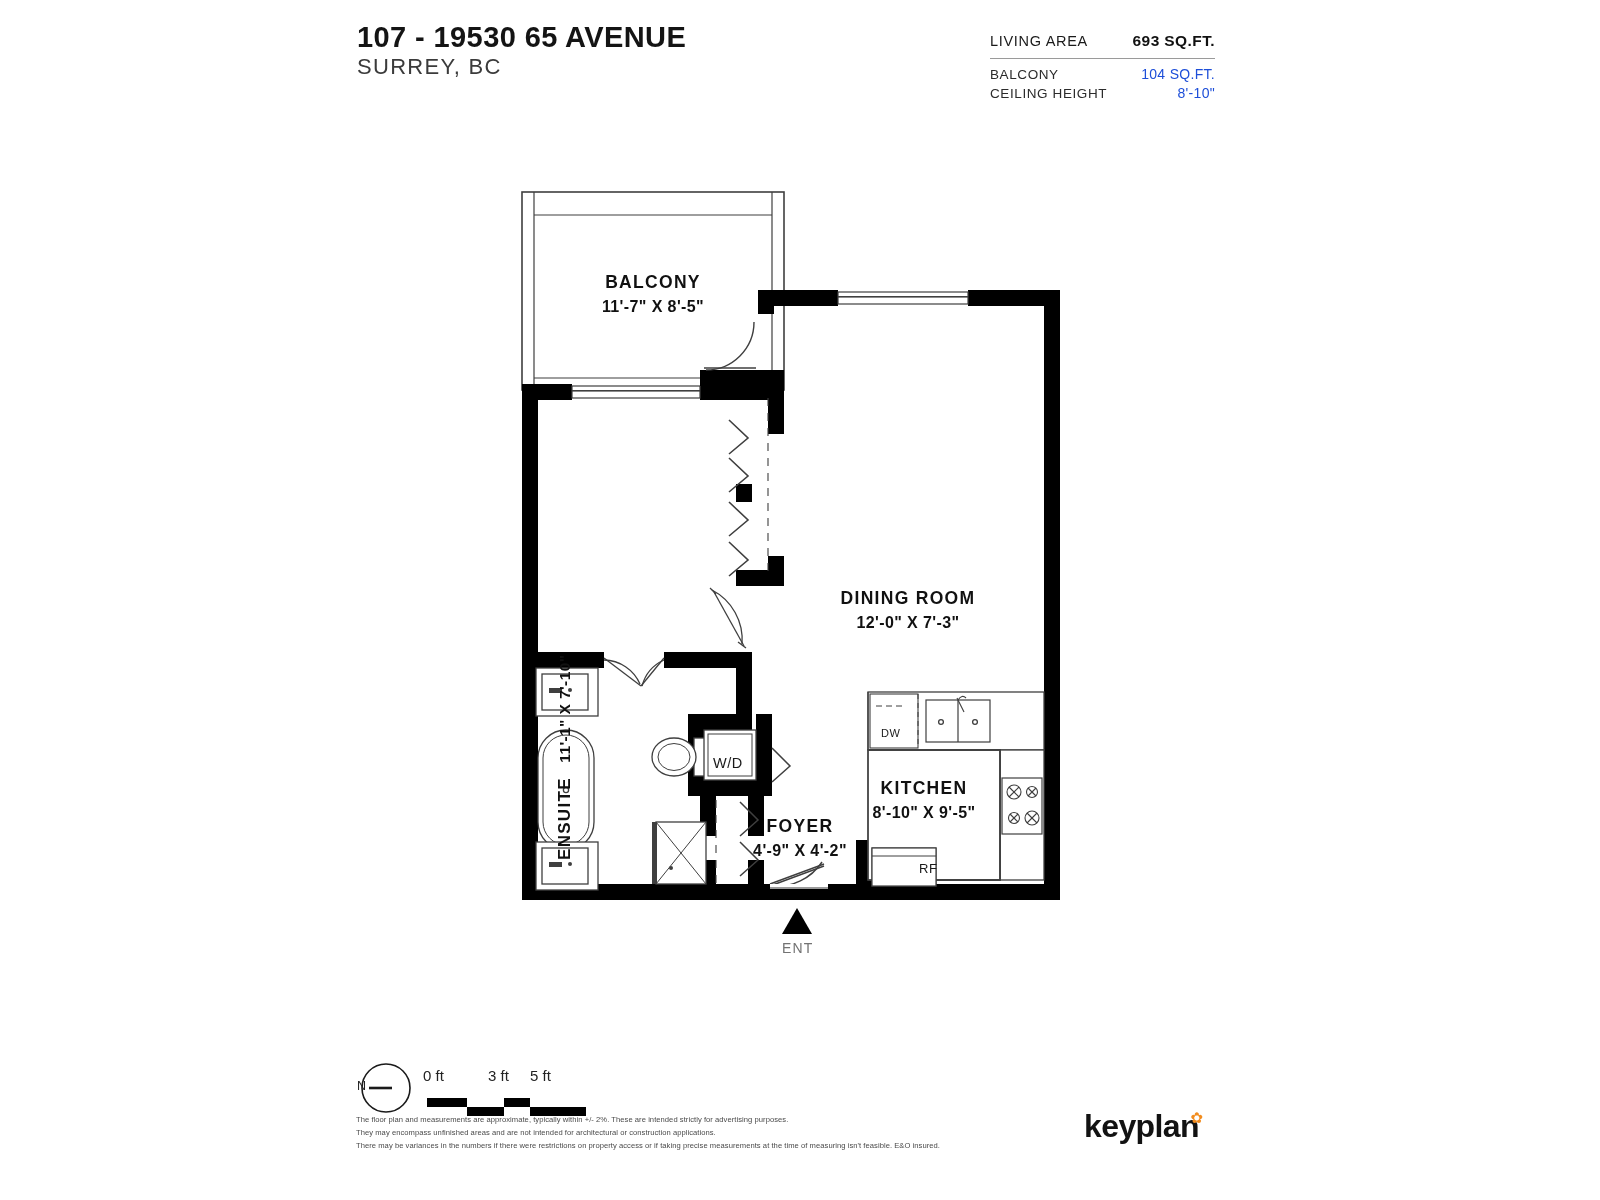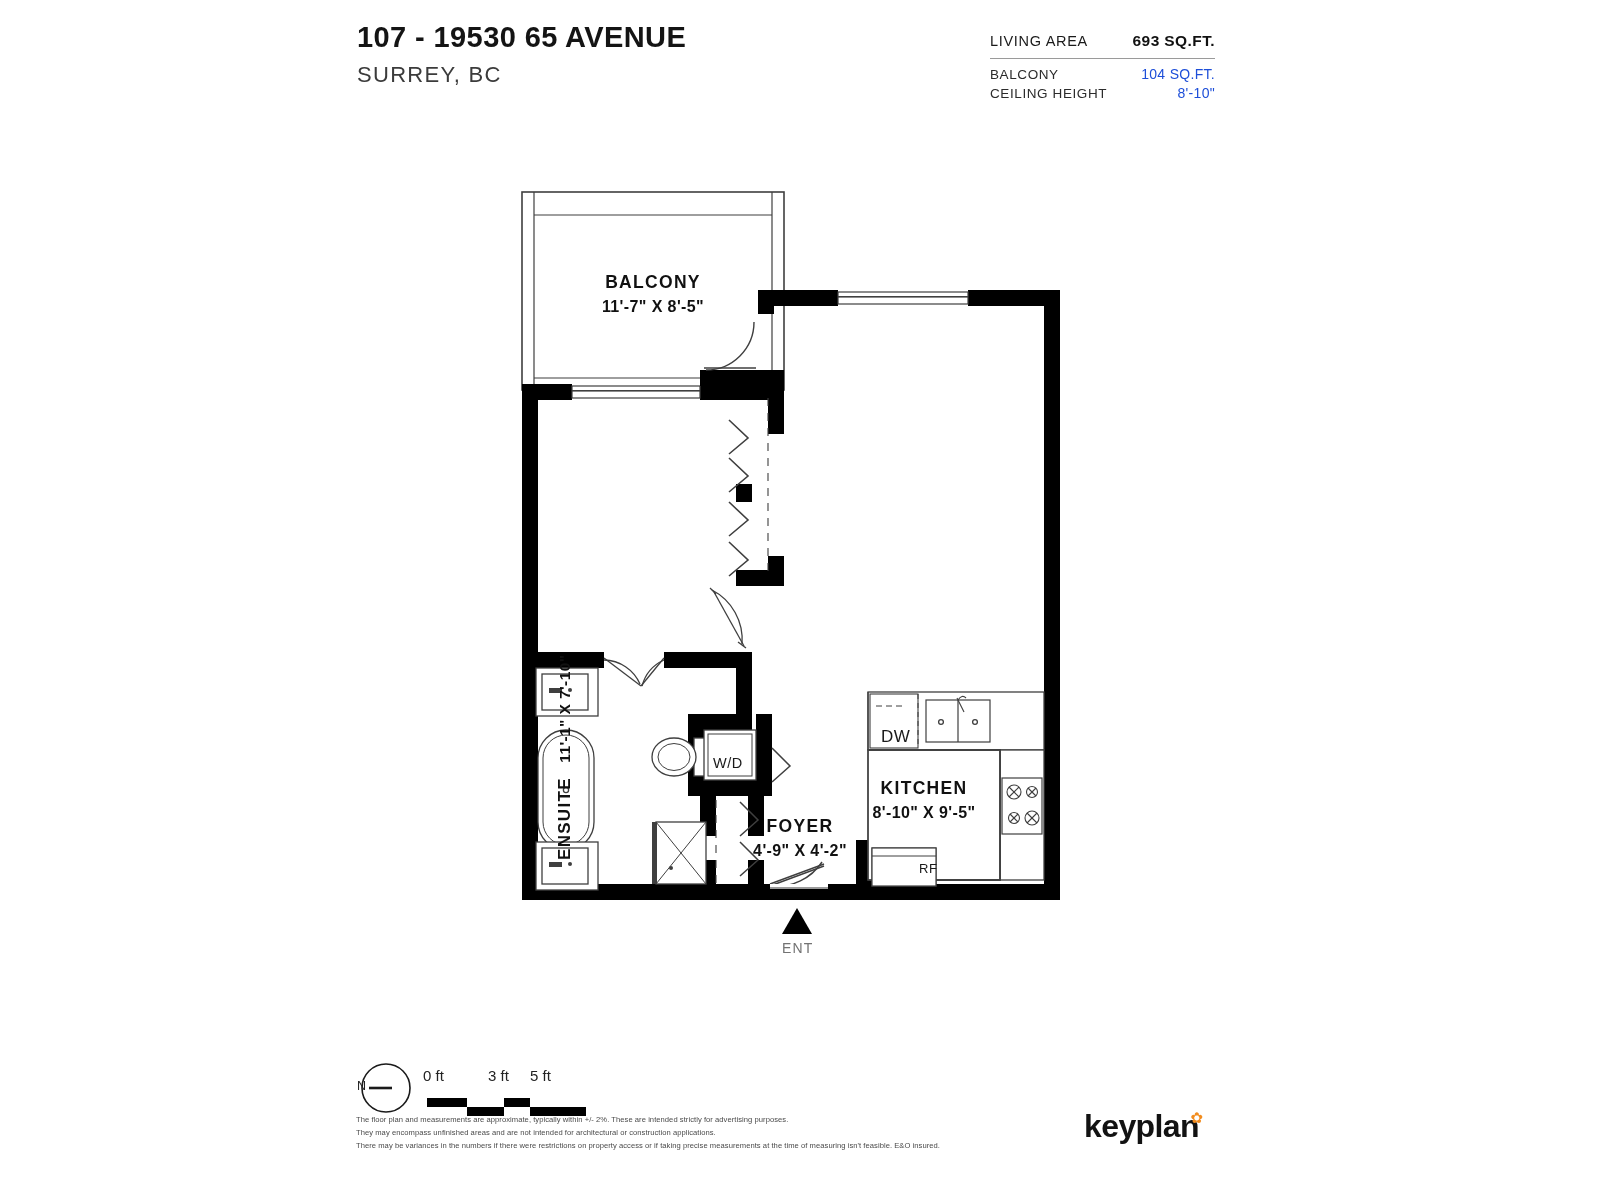--- a/index.html
+++ b/index.html
@@ -14,21 +14,21 @@
   #page { position: relative; width: 1372px; height: 1200px; background:#fff; }
 
   
   .title-block { position:absolute; left:357px; top:22px; }
   .title-main {
     font-size: 29px; font-weight: 700; letter-spacing: .4px;
     color:#141414; line-height: 1.1; white-space: nowrap;
   }
   .title-sub {
     font-size: 22px; font-weight: 400; letter-spacing: 1.3px;
-    color:#3b3b3b; margin-top: 8px; white-space: nowrap;
+    color:#3b3b3b; white-space: nowrap;
   }
 
   .stats { position:absolute; left:990px; top:32px; width:225px; }
   .stats-row { display:flex; justify-content:space-between; align-items:baseline; white-space:nowrap; }
   .stats-row.primary .k { font-size:14.5px; font-weight:500; letter-spacing:.7px; color:#1a1a1a; }
   .stats-row.primary .v { font-size:15.5px; font-weight:600; letter-spacing:.4px; color:#111; }
   .stats-rule { height:1px; background:#9a9a9a; margin:8px 0 7px 0; }
   .stats-row.sec { margin-bottom:3px; }
   .stats-row.sec .k { font-size:13.5px; font-weight:400; letter-spacing:.6px; color:#2b2b2b; }
   .stats-row.sec .v { font-size:14px; font-weight:400; letter-spacing:.3px; color:#1d4ed8; }
@@ -292,39 +292,43 @@
       <rect x="530" y="1107" width="56" height="9"></rect>
     </g>
   </svg>
 
   <div class="room" style="left:553px; top:272px; width:200px;">
     <div class="name">BALCONY</div>
     <div class="dim">11'-7"  X   8'-5"</div>
   </div>
 
 
+  <div class="room" style="left:808px; top:588px; width:200px;">
+    <div class="name">DINING ROOM</div>
+    <div class="dim">12'-0"  X   7'-3"</div>
+  </div>
 
 
   <div class="room-vert" style="left:565px; top:770px; width:180px; text-align:center; transform:translate(-50%,-50%) rotate(-90deg);">
     <span class="name">ENSUITE</span>
     <span class="dim" style="margin-left:10px;">11'-1"  X  7'-10"</span>
   </div>
 
   <div class="room" style="left:824px; top:778px; width:200px;">
     <div class="name">KITCHEN</div>
     <div class="dim">8'-10"  X   9'-5"</div>
   </div>
 
   <div class="room" style="left:702px; top:816px; width:196px;">
     <div class="name">FOYER</div>
     <div class="dim">4'-9" X 4'-2"</div>
   </div>
 
   <div class="appliance" style="left:713px; top:755px;">W/D</div>
-  <div class="appliance" style="left:881px; top:727px; font-size:17px;">DW</div>
+  <div class="appliance" style="left:881px; top:727px; font-size:11px;">DW</div>
   <div class="appliance" style="left:882px; top:861px; font-size:13px;margin-left:37px;">RF</div>
 
   <div class="ent-label" style="left:782px; top:940px;">ENT</div>
 
   <div class="scale-labels" style="left:0; top:0; width:1600px; height:1200px;">
     <span style="left:357px; top:1079px; font-size:12.5px;">N</span>
     <span style="left:423px; top:1067px;">0 ft</span>
     <span style="left:488px; top:1067px;">3 ft</span>
     <span style="left:530px; top:1067px;">5 ft</span>
   </div>

